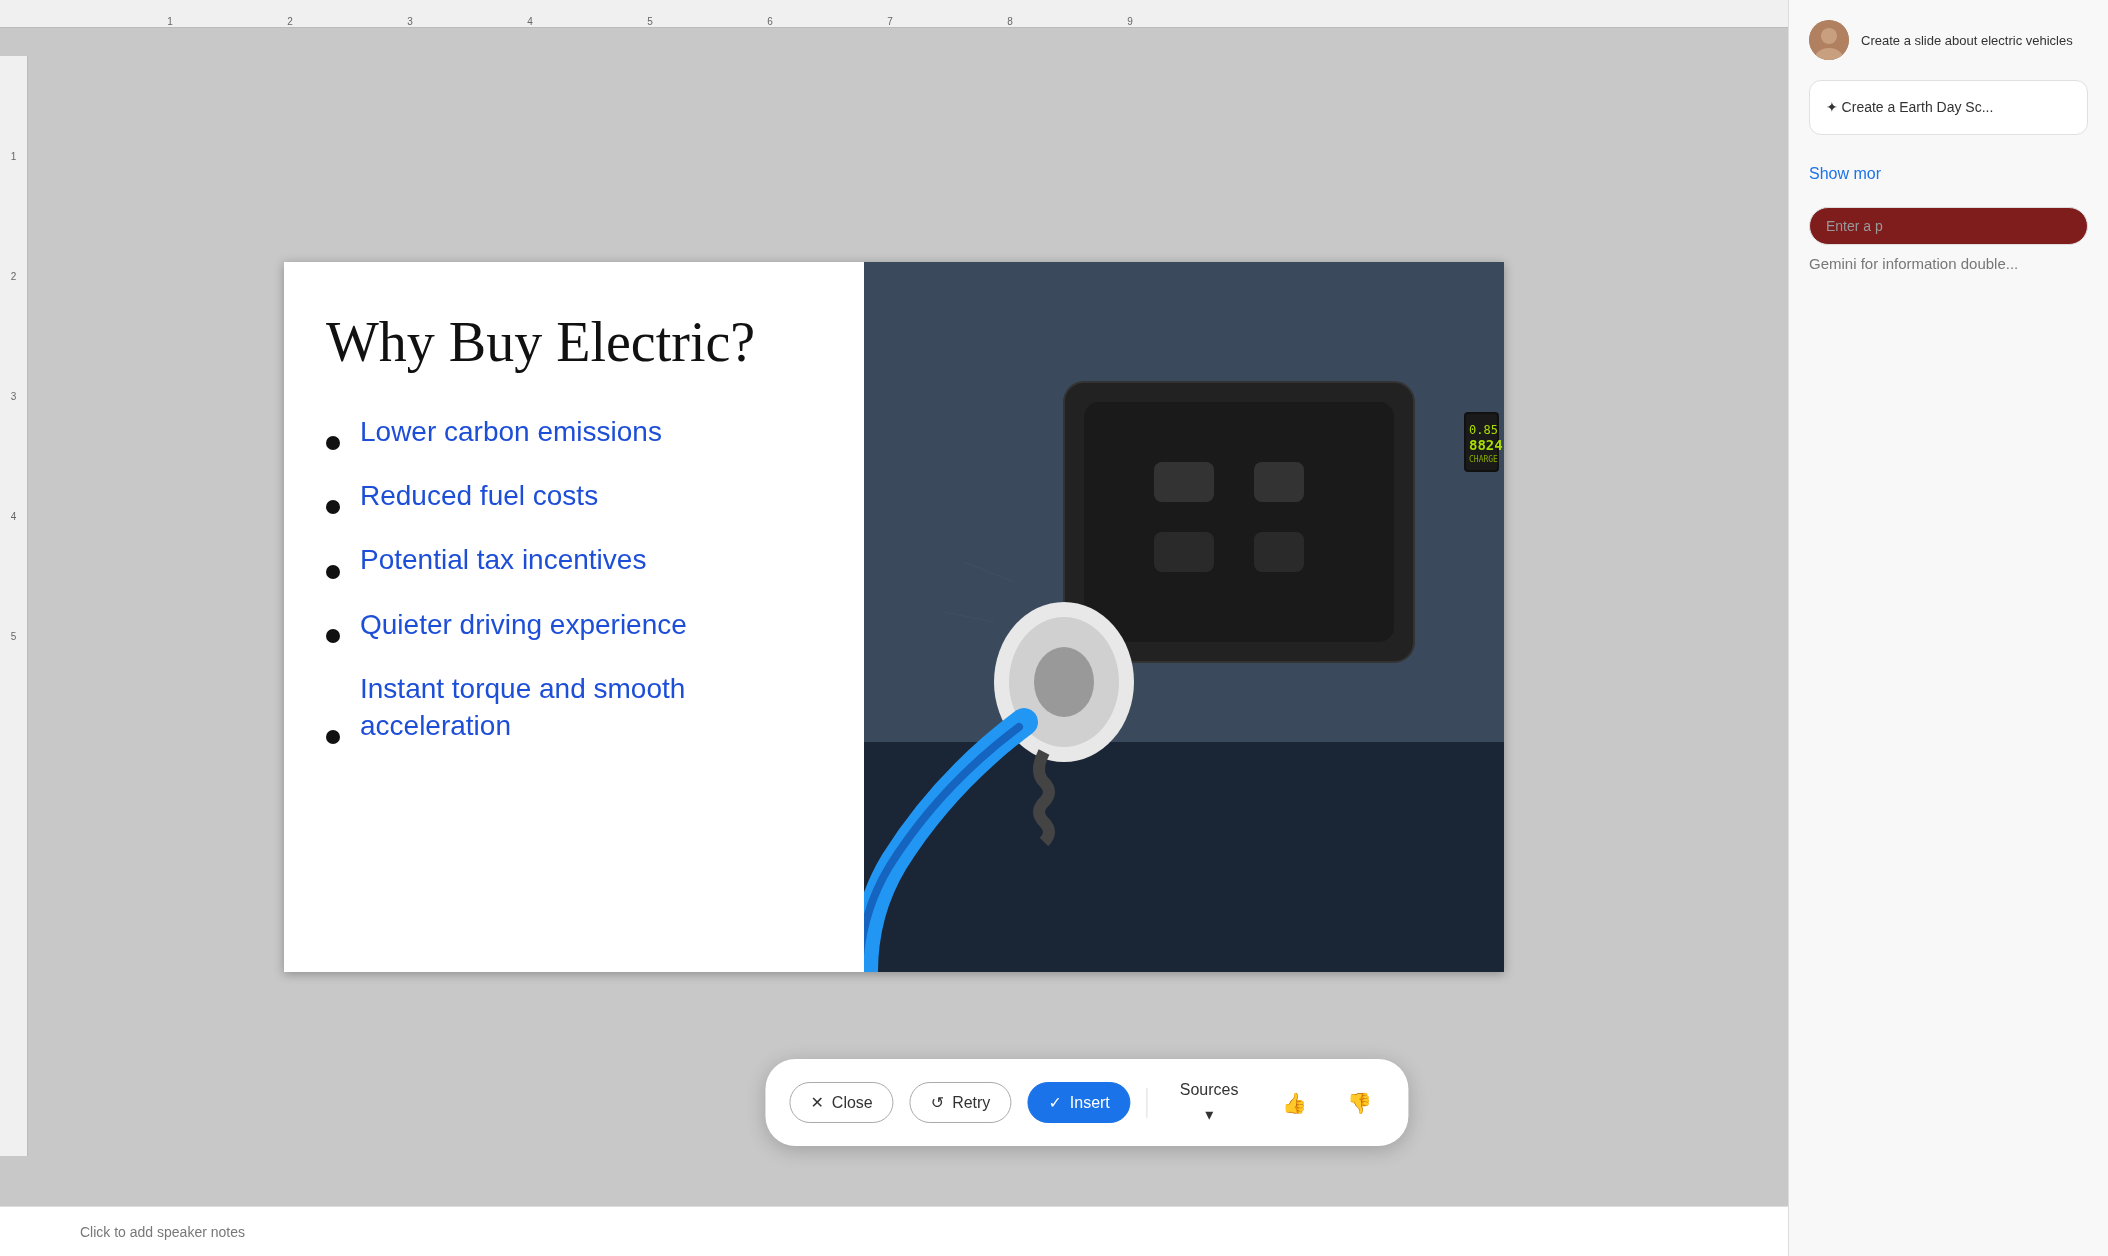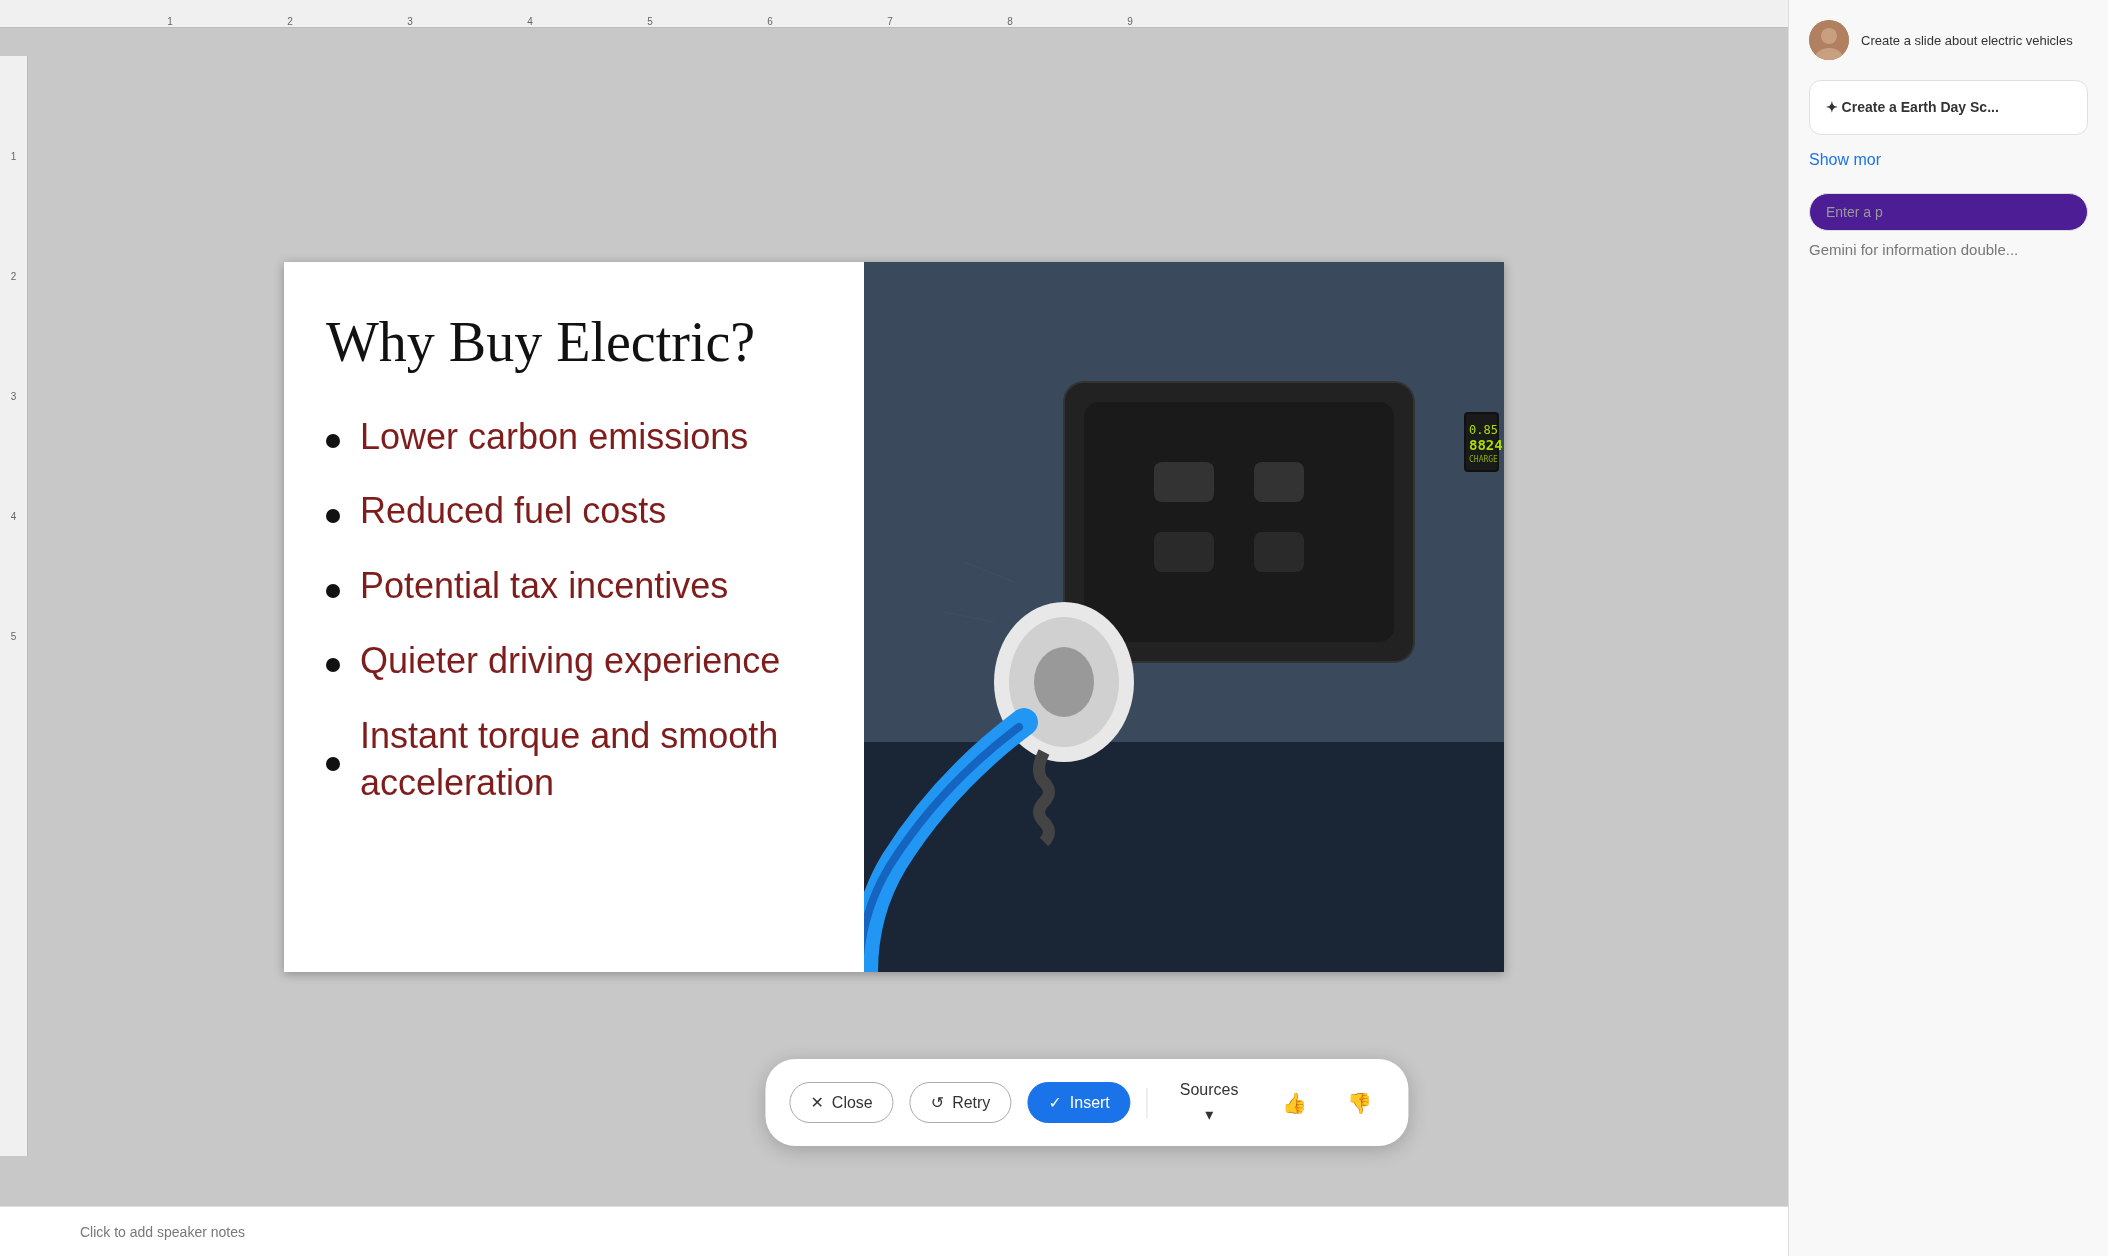--- a/index.html
+++ b/index.html
@@ -84,24 +84,24 @@
       line-height: 1.1;
     }
 
     .slide-bullets {
       list-style: none;
       padding: 0;
     }
 
     .slide-bullets li {
       display: flex;
-      align-items: center;
+      align-items: flex-end;
       margin-bottom: 28px;
-      font-size: 36px;
-      color: #7f1d1d;
+      font-size: 28px;
+      color: #1d4ed8;
       line-height: 1.3;
     }
 
     .bullet-dot {
       width: 14px;
       height: 14px;
       border-radius: 50%;
       background: #111;
       margin-top: 8px;
       margin-right: 20px;
@@ -238,47 +238,46 @@
       border-radius: 50%;
       background: #b0866a;
       overflow: hidden;
       flex-shrink: 0;
     }
 
     .gemini-suggestion {
       background: white;
       border-radius: 12px;
       padding: 16px;
-      margin-bottom: 12px;
+      margin-bottom: 26px;
       border: 1px solid #e0e0e0;
       font-size: 14px;
       color: #333;
       line-height: 1.5;
-      font-weight: bold;
     }
 
     .show-more-btn {
       color: #1a73e8;
       background: none;
       border: none;
       cursor: pointer;
       font-size: 16px;
       font-weight: 500;
       text-align: left;
       padding: 4px 0;
     }
 
     .sidebar-input {
       margin-top: auto;
       border: 1px solid #ddd;
       border-radius: 24px;
       padding: 10px 16px;
       font-size: 14px;
       color: #999;
-      background: #4c1d95;
+      background: #7f1d1d;
     }
 
     .sidebar-footer {
       font-size: 15px;
       color: #777;
       margin-top: 8px;
       line-height: 1.4;
     }
 
     

